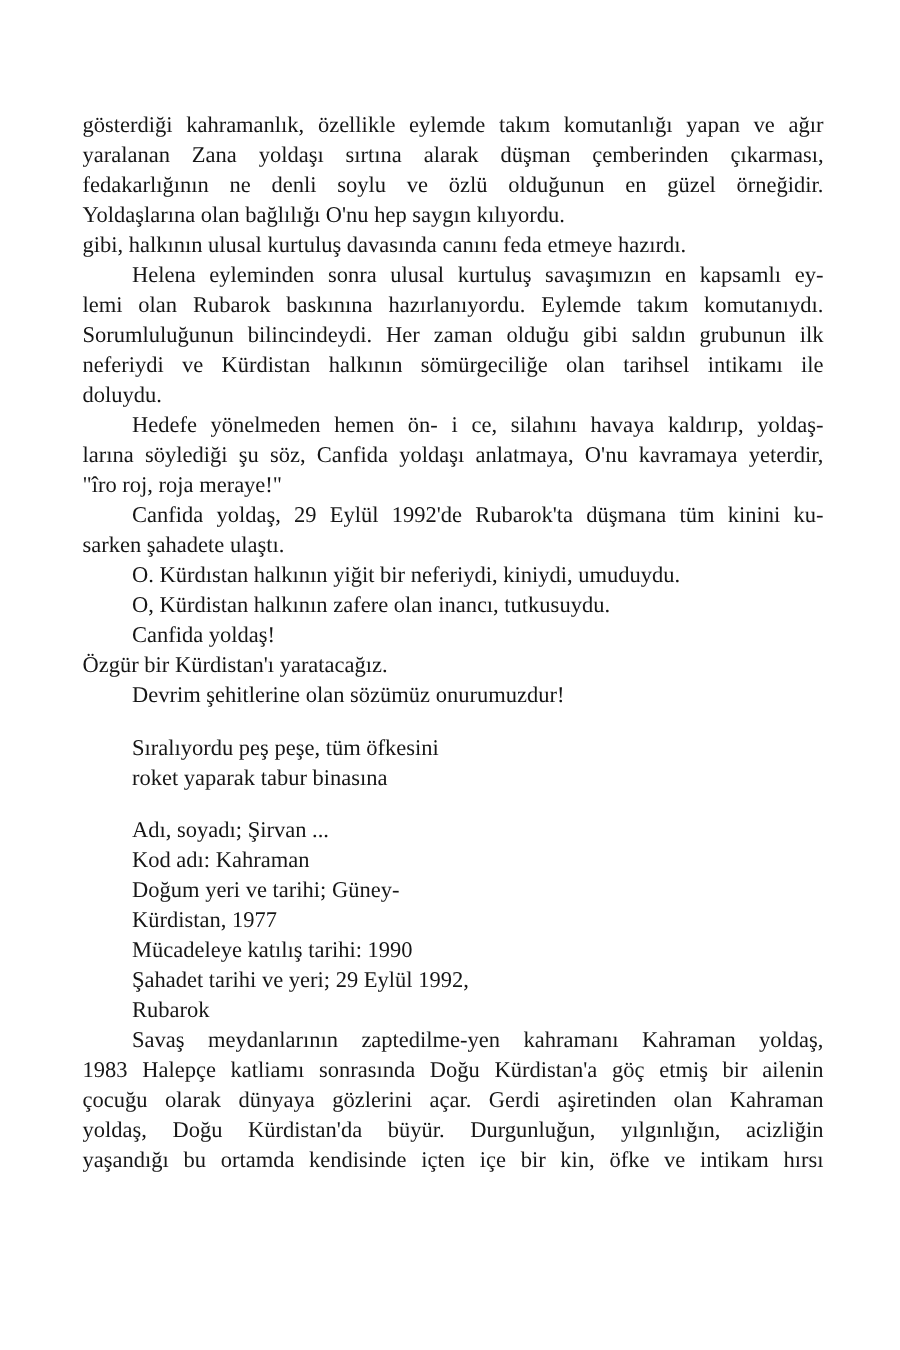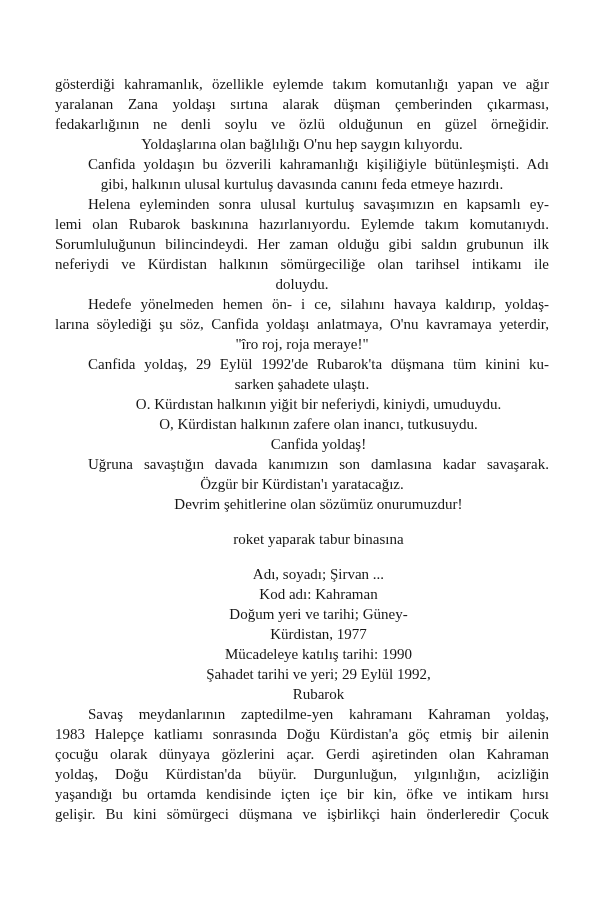--- a/index.html
+++ b/index.html
@@ -15,38 +15,37 @@
     box-sizing: border-box;
     padding: 74px 51px 0 55px;
     font-family: "Liberation Serif", "DejaVu Serif", serif;
     font-size: 15px;
     line-height: 20px;
     color: #161616;
     overflow: hidden;
   }
   .block { margin: 0; }
   .block.offset { margin-left: 33px; }
-  .line { min-height: 20px; white-space: normal; text-align: center; }
+  .line { min-height: 20px; white-space: normal; }
   .line.just { text-align: justify; text-align-last: justify; }
   .line.ind { text-indent: 33px; }
   .b { font-weight: normal; }
 </style>
 </head>
 <body>
 
 <div class="page">
   <div>
       <div class="block">
         <div class="line just"><span>gösterdiği kahramanlık, özellikle eylemde takım komutanlığı yapan ve ağır</span></div>
         <div class="line just"><span>yaralanan </span><span class="b">Zana</span><span> yoldaşı sırtına alarak düşman çemberinden çıkarması,</span></div>
         <div class="line just"><span>fedakarlığının ne denli soylu ve özlü olduğunun en güzel örneğidir.</span></div>
         <div class="line"><span>Yoldaşlarına olan bağlılığı O'nu hep saygın kılıyordu.</span></div>
       </div>
       <div class="block">
-        <div class="line just ind"><span>Canfida yoldaşın bu özverili kahramanlığı kişiliğiyle bütünleşmişti. Adı</span></div>
         <div class="line"><span>gibi, halkının ulusal kurtuluş davasında canını feda etmeye hazırdı.</span></div>
       </div>
       <div class="block">
         <div class="line just ind"><span>Helena eyleminden sonra ulusal kurtuluş savaşımızın en kapsamlı ey-</span></div>
         <div class="line just"><span>lemi olan Rubarok baskınına hazırlanıyordu. Eylemde takım komutanıydı.</span></div>
         <div class="line just"><span>Sorumluluğunun bilincindeydi. Her zaman olduğu gibi saldın grubunun ilk</span></div>
         <div class="line just"><span>neferiydi ve Kürdistan halkının sömürgeciliğe olan tarihsel intikamı ile</span></div>
         <div class="line"><span>doluydu.</span></div>
       </div>
       <div class="block">
@@ -61,40 +60,39 @@
       <div class="block">
         <div class="line ind"><span>O. Kürdıstan halkının yiğit bir neferiydi, kiniydi, umuduydu.</span></div>
       </div>
       <div class="block">
         <div class="line ind"><span>O, Kürdistan halkının zafere olan inancı, tutkusuydu.</span></div>
       </div>
       <div class="block">
         <div class="line ind"><span>Canfida yoldaş!</span></div>
       </div>
       <div class="block">
-        <div class="line just ind"><span>Uğruna savaştığın davada kanımızın son damlasına kadar savaşarak.</span></div>
         <div class="line"><span>Özgür bir Kürdistan'ı yaratacağız.</span></div>
       </div>
       <div class="block">
         <div class="line ind"><span>Devrim şehitlerine olan sözümüz onurumuzdur!</span></div>
       </div>
       <div class="block offset" style="margin-top: 15px;">
+        <div class="line"><span class="b">Sıralıyordu peş peşe, tüm öfkesini</span></div>
         <div class="line"><span class="b">roket yaparak tabur binasına</span></div>
       </div>
       <div class="block offset" style="margin-top: 15px;">
         <div class="line"><span>Adı, soyadı; </span><span class="b">Şirvan ...</span></div>
         <div class="line"><span>Kod adı: </span><span class="b">Kahraman</span></div>
         <div class="line"><span>Doğum yeri ve tarihi; </span><span class="b">Güney-</span></div>
         <div class="line"><span class="b">Kürdistan, 1977</span></div>
         <div class="line"><span>Mücadeleye katılış tarihi: </span><span class="b">1990</span></div>
         <div class="line"><span>Şahadet tarihi ve yeri; </span><span class="b">29 Eylül 1992,</span></div>
         <div class="line"><span class="b">Rubarok</span></div>
       </div>
       <div class="block" style="">
         <div class="line just ind"><span>Savaş meydanlarının zaptedilme-yen kahramanı </span><span class="b">Kahraman</span><span> yoldaş,</span></div>
         <div class="line just"><span>1983 Halepçe katliamı sonrasında Doğu Kürdistan'a göç etmiş bir ailenin</span></div>
         <div class="line just"><span>çocuğu olarak dünyaya gözlerini açar. Gerdi aşiretinden olan Kahraman</span></div>
         <div class="line just"><span>yoldaş, Doğu Kürdistan'da büyür. Durgunluğun, yılgınlığın, acizliğin</span></div>
         <div class="line just"><span>yaşandığı bu ortamda kendisinde içten içe bir kin, öfke ve intikam hırsı</span></div>
-        <div class="line just"><span>gelişir. Bu kini sömürgeci düşmana ve işbirlikçi hain önderleredir Çocuk</span></div>
       </div>
     </div>
 </div>
 
 </body></html>

